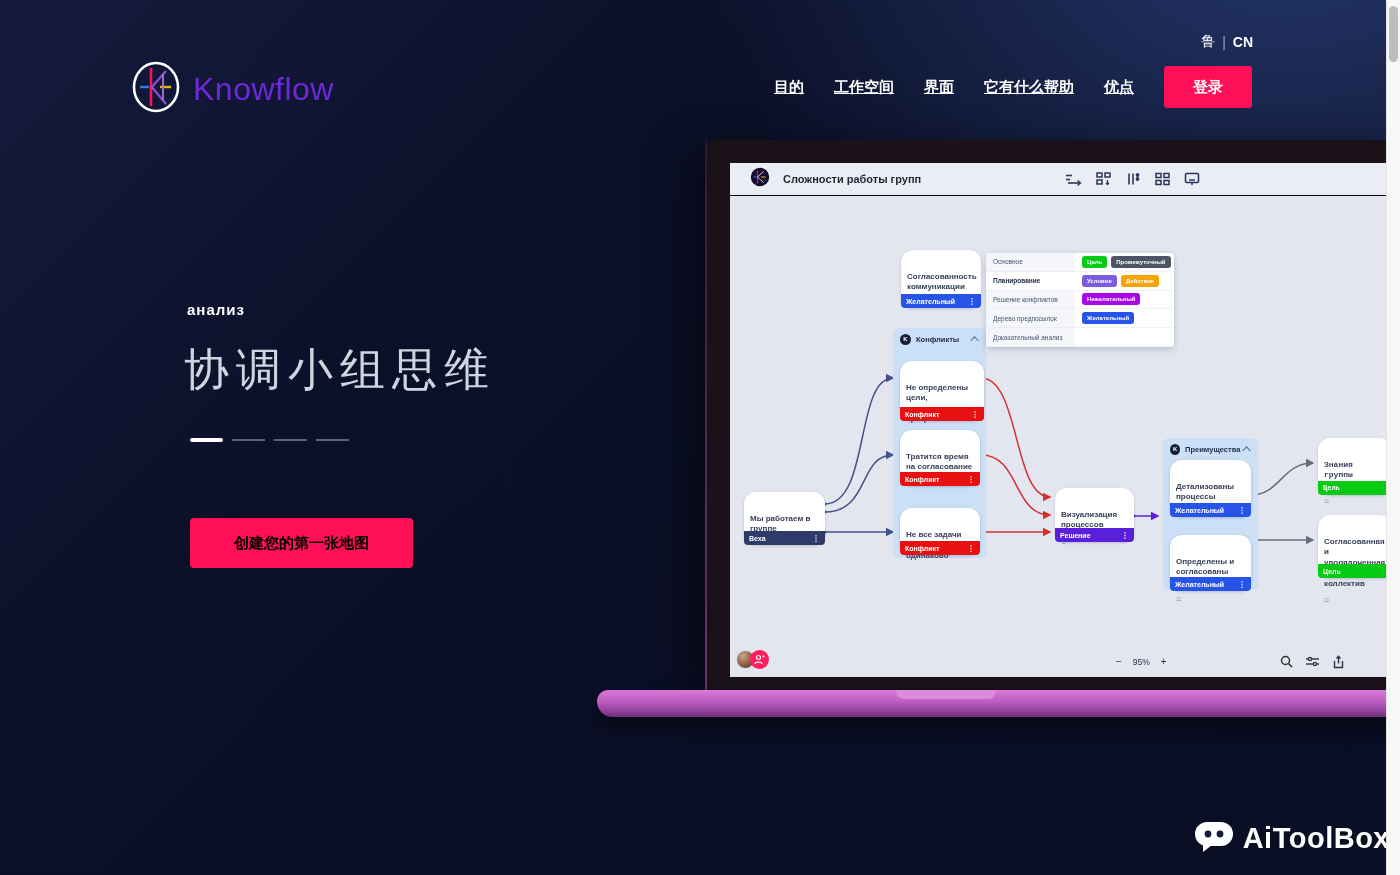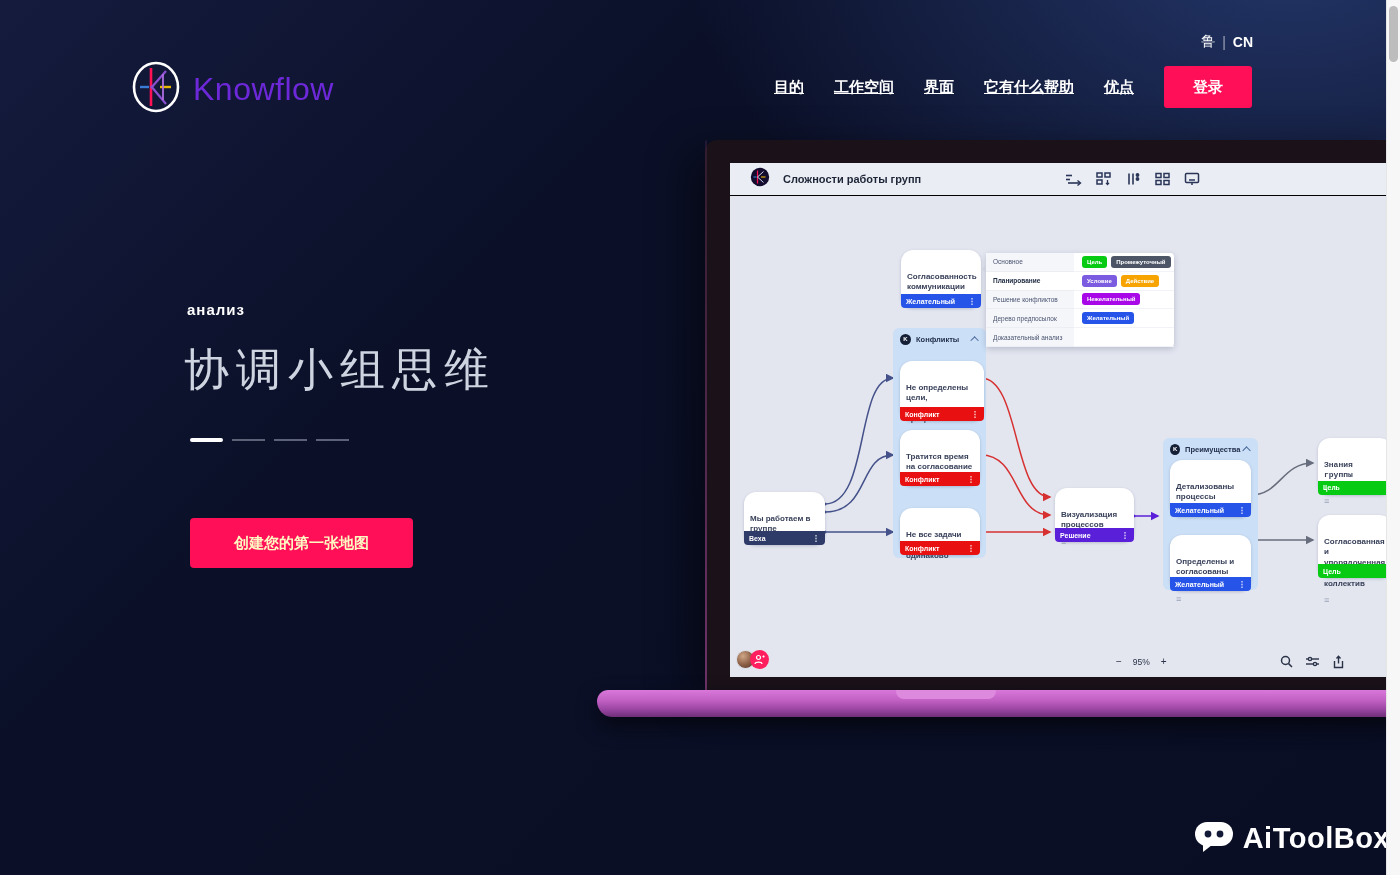--- a/index.html
+++ b/index.html
@@ -25,21 +25,21 @@
   .login-btn { width:88px; height:42px; background:#ff0f57; color:#fff; border:none; border-radius:3px;
                font-size:15px; font-weight:600; cursor:pointer; font-family:inherit; }
 
   
   .kicker { position:absolute; left:187px; top:301px; color:#fff; font-size:15px; font-weight:700; letter-spacing:1px; }
   .hero-title { position:absolute; left:184px; top:340px; color:#ced4e0; font-size:45px; font-weight:200; letter-spacing:7px; }
   .carousel { position:absolute; left:190px; top:438px; display:flex; gap:9px; align-items:center; }
   .dash { width:33px; height:2px; background:#5c6379; cursor:pointer; }
   .dash.active { height:4px; background:#fff; border-radius:2px; }
   .cta { position:absolute; left:190px; top:518px; width:223px; height:50px; background:#ff0f57; border:none; border-radius:4px;
-         color:#fef9c3; font-size:15px; font-weight:600; cursor:pointer; font-family:inherit; }
+         color:#000000; font-size:15px; font-weight:600; cursor:pointer; font-family:inherit; }
 
   
   .laptop-screen { position:absolute; left:705px; top:140px; width:695px; height:550px; background:#1a1119;
                    border-radius:12px 12px 0 0; box-shadow:-18px 10px 40px rgba(0,0,0,.45); }
   .laptop-screen::before { content:""; position:absolute; left:0; top:0; bottom:0; width:2px;
                    background:linear-gradient(180deg, rgba(255,120,220,.1), rgba(210,90,200,.45)); border-radius:12px 0 0 0; }
   .laptop-base { position:absolute; left:597px; top:690px; width:803px; height:27px;
                  background:linear-gradient(180deg,#d978da 0%,#c261c4 38%,#9a45a2 72%,#6e2f78 100%);
                  border-radius:13px 0 0 18px; box-shadow:0 9px 20px rgba(0,0,0,.55); }
   .base-notch { position:absolute; left:299px; top:0; width:100px; height:9px; background:#dd8ade; border-radius:0 0 8px 8px; }

